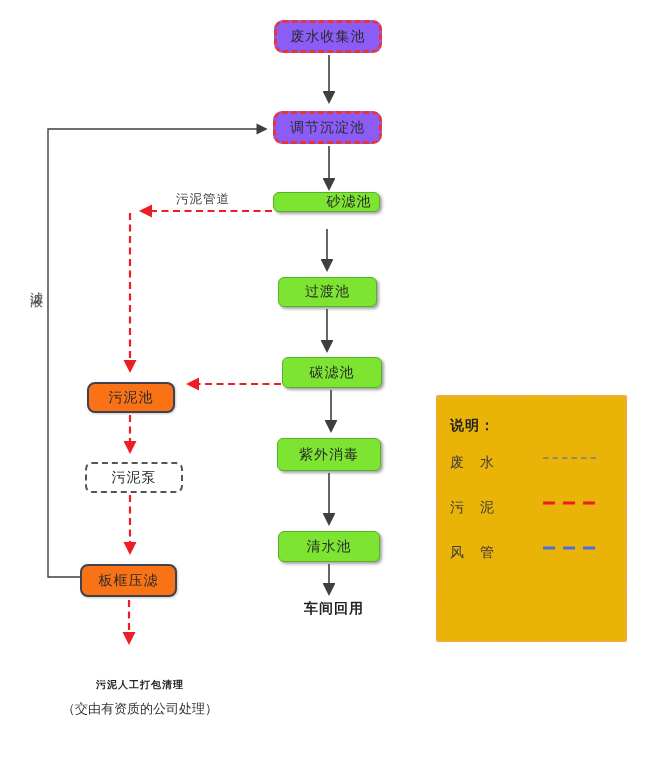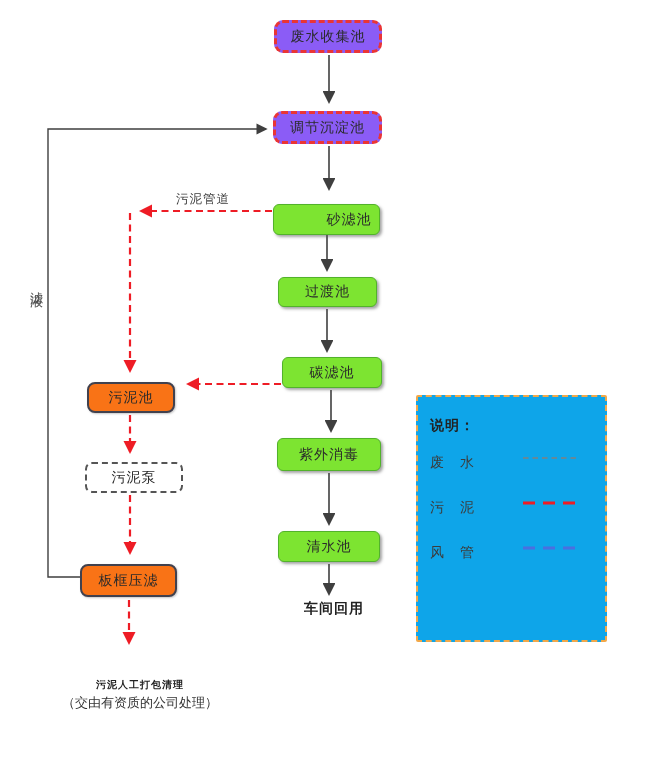--- a/index.html
+++ b/index.html
@@ -49,24 +49,24 @@
   }
   .label-reuse{
     left:278px;top:600px;width:112px;text-align:center;
     font-size:14px;font-weight:bold;color:#222;letter-spacing:1px;
   }
   .caption{
     position:absolute;left:22px;top:678px;width:236px;z-index:2;
     text-align:center;color:#222;
   }
   .caption .line1{font-size:10px;font-weight:bold;letter-spacing:1px;}
-  .caption .line2{font-size:13px;margin-top:2px;letter-spacing:0px;color:#333;}
+  .caption .line2{font-size:13px;margin-top:8px;letter-spacing:0px;color:#333;}
   .legend{
-    position:absolute;left:416px;top:395px;width:191px;height:247px;z-index:2;
-    border:2px dashed #f2a849;border-radius:2px;background:#0ea5e9;
+    position:absolute;left:436px;top:395px;width:191px;height:247px;z-index:2;
+    border:2px dashed #f2a849;border-radius:2px;background:#eab308;
     box-sizing:border-box;
   }
   .legend-title{
     position:absolute;left:12px;top:20px;
     font-size:14px;font-weight:bold;color:#222;letter-spacing:1px;
   }
   .legend-row{
     position:absolute;left:12px;display:flex;align-items:flex-start;height:18px;
   }
   .legend-row .legend-label{
@@ -105,21 +105,21 @@
     <path d="M272,211 L141,211" stroke="#ee1c25" stroke-width="2.2" stroke-dasharray="7 4.5" fill="none" marker-end="url(#arrow-red)"></path>
     <path d="M130,213 L130,371" stroke="#ee1c25" stroke-width="2.2" stroke-dasharray="7 4.5" fill="none" marker-end="url(#arrow-red)"></path>
     <path d="M281,384 L188,384" stroke="#ee1c25" stroke-width="2.2" stroke-dasharray="7 4.5" fill="none" marker-end="url(#arrow-red)"></path>
     <path d="M130,415 L130,452" stroke="#ee1c25" stroke-width="2.2" stroke-dasharray="7 4.5" fill="none" marker-end="url(#arrow-red)"></path>
     <path d="M130,495 L130,553" stroke="#ee1c25" stroke-width="2.2" stroke-dasharray="7 4.5" fill="none" marker-end="url(#arrow-red)"></path>
     <path d="M129,600 L129,643" stroke="#ee1c25" stroke-width="2.2" stroke-dasharray="7 4.5" fill="none" marker-end="url(#arrow-red)"></path>
   </svg>
 
   <div class="node red-dashed" style="left:274px;top:20px;width:108px;height:33px;">废水收集池</div>
   <div class="node red-dashed" style="left:273px;top:111px;width:109px;height:33px;">调节沉淀池</div>
-  <div class="node green" style="left:273px;top:204px;width:107px;height:31px;padding-left:45px;">砂滤池</div>
+  <div class="node green" style="left:273px;top:192px;width:107px;height:20px;padding-left:45px;">砂滤池</div>
   <div class="node green" style="left:278px;top:277px;width:99px;height:30px;">过渡池</div>
   <div class="node green" style="left:282px;top:357px;width:100px;height:31px;">碳滤池</div>
   <div class="node green" style="left:277px;top:438px;width:104px;height:33px;">紫外消毒</div>
   <div class="node green" style="left:278px;top:531px;width:102px;height:31px;">清水池</div>
 
   <div class="node pink" style="left:87px;top:382px;width:88px;height:31px;">污泥池</div>
   <div class="node gray-dashed" style="left:85px;top:462px;width:98px;height:31px;">污泥泵</div>
   <div class="node pink" style="left:80px;top:564px;width:97px;height:33px;">板框压滤</div>
 
   <div class="float-label label-pipeline">污泥管道</div>

